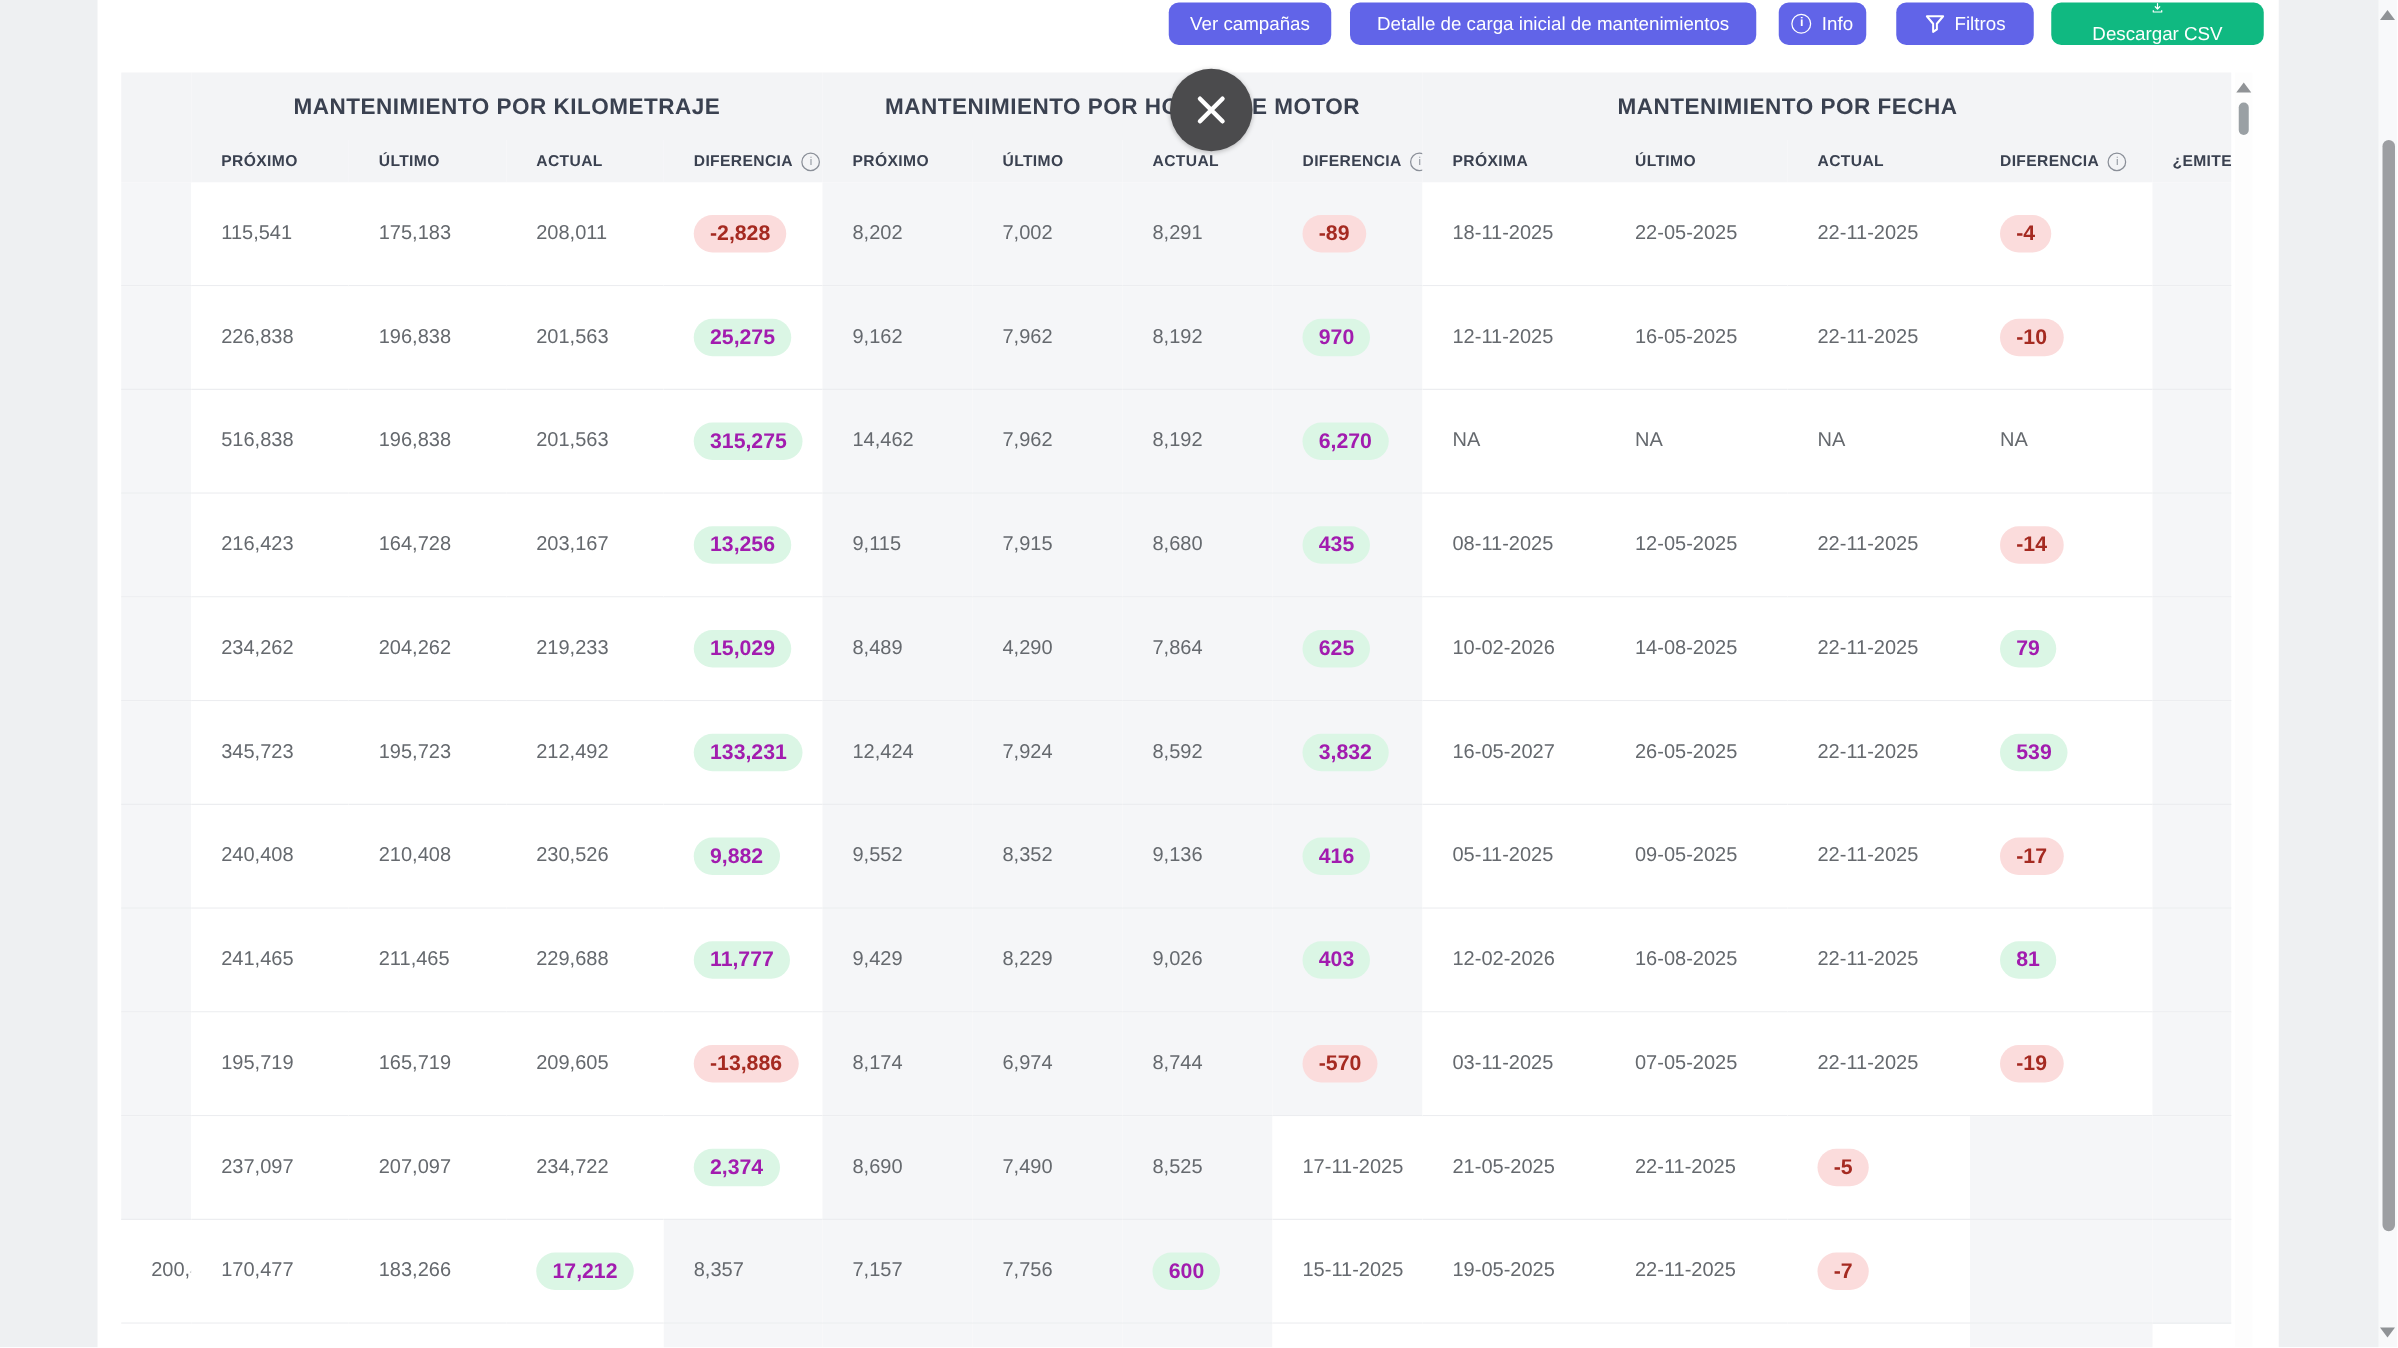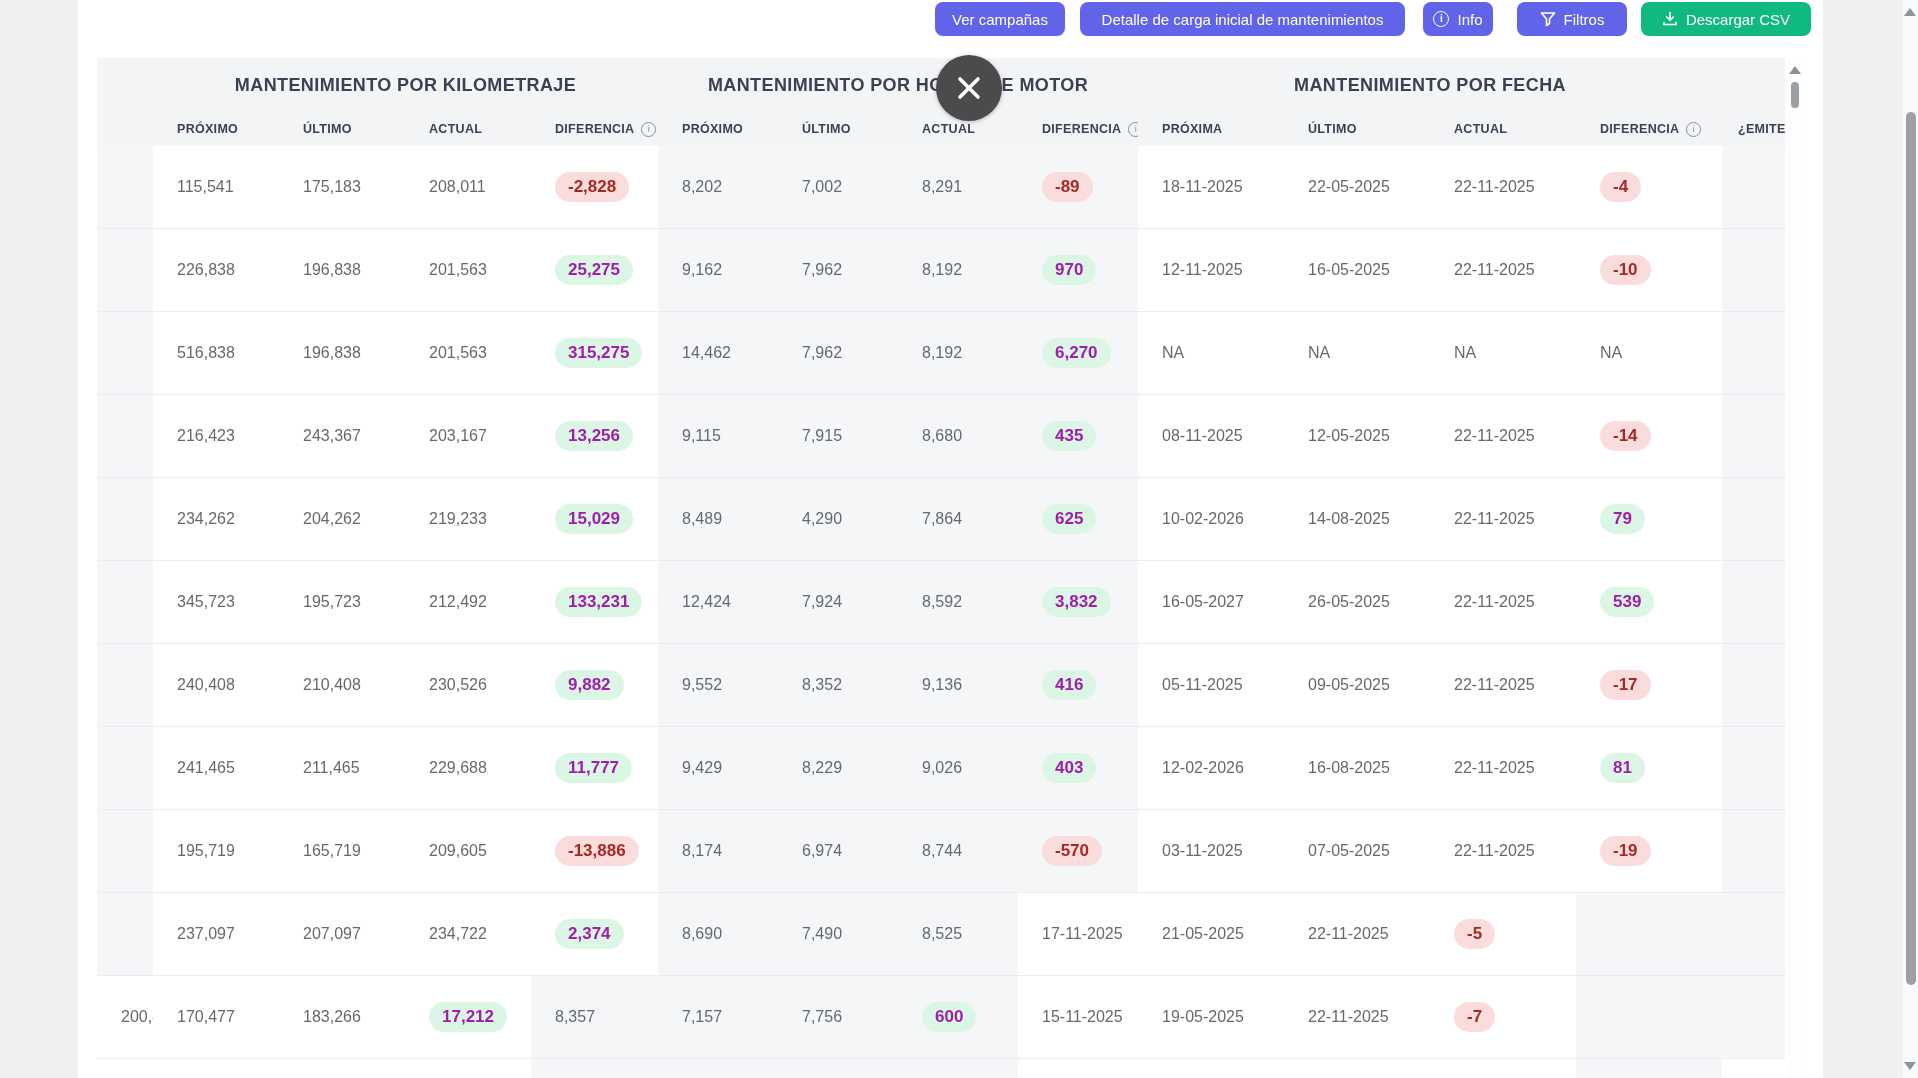--- a/index.html
+++ b/index.html
@@ -12,21 +12,21 @@
 
   
   .btn { position:absolute; top:2px; height:34px; display:inline-flex; align-items:center; justify-content:center;
          gap:8px; border:none; border-radius:8px; color:#fff; font-size:15px; font-family:Liberation Sans, sans-serif; cursor:pointer; white-space:nowrap; }
   .btn-purple { background:#6164e8; }
   .btn-green  { background:#10b981; }
   #btn-ver      { left:935px;  width:130px; }
   #btn-detalle  { left:1080px; width:325px; }
   #btn-info     { left:1423px; width:70px; }
   #btn-filtros  { left:1517px; width:110px; }
-  #btn-csv      { left:1641px; width:170px; }
+  #btn-csv      { left:1641px; width:170px;flex-direction:column; }
   .ico-circle-i { width:16px; height:16px; border:1.5px solid #fff; border-radius:50%; display:inline-flex;
                   align-items:center; justify-content:center; font-size:10px; font-weight:700; line-height:1; }
 
   
   .maint-table { position:absolute; left:97px; top:58px; width:1688px; display:grid;
                  grid-template-columns:56px 126px 126px 126px 127px 120px 120px 120px 120px 146px 146px 146px 146px 63px; }
   .gc { height:54px; background:#f3f4f6; display:flex; align-items:center; justify-content:center;
         font-size:18px; font-weight:700; color:#3a4150; letter-spacing:.4px; white-space:nowrap; }
   .span4 { grid-column:span 4; }
   .hc { height:34px; background:#f3f4f6; display:flex; align-items:center; padding-left:24px;
@@ -201,21 +201,21 @@
       <div class="c g">
         <span class="pill pos">6,270</span>
       </div>
       <div class="c">NA</div>
       <div class="c">NA</div>
       <div class="c">NA</div>
       <div class="c">NA</div>
       <div class="c g"></div>
       <div class="c g sp"></div>
       <div class="c">216,423</div>
-      <div class="c">243,367</div>
+      <div class="c">164,728</div>
       <div class="c">203,167</div>
       <div class="c">
         <span class="pill pos">13,256</span>
       </div>
       <div class="c g">9,115</div>
       <div class="c g">7,915</div>
       <div class="c g">8,680</div>
       <div class="c g">
         <span class="pill pos">435</span>
       </div>

